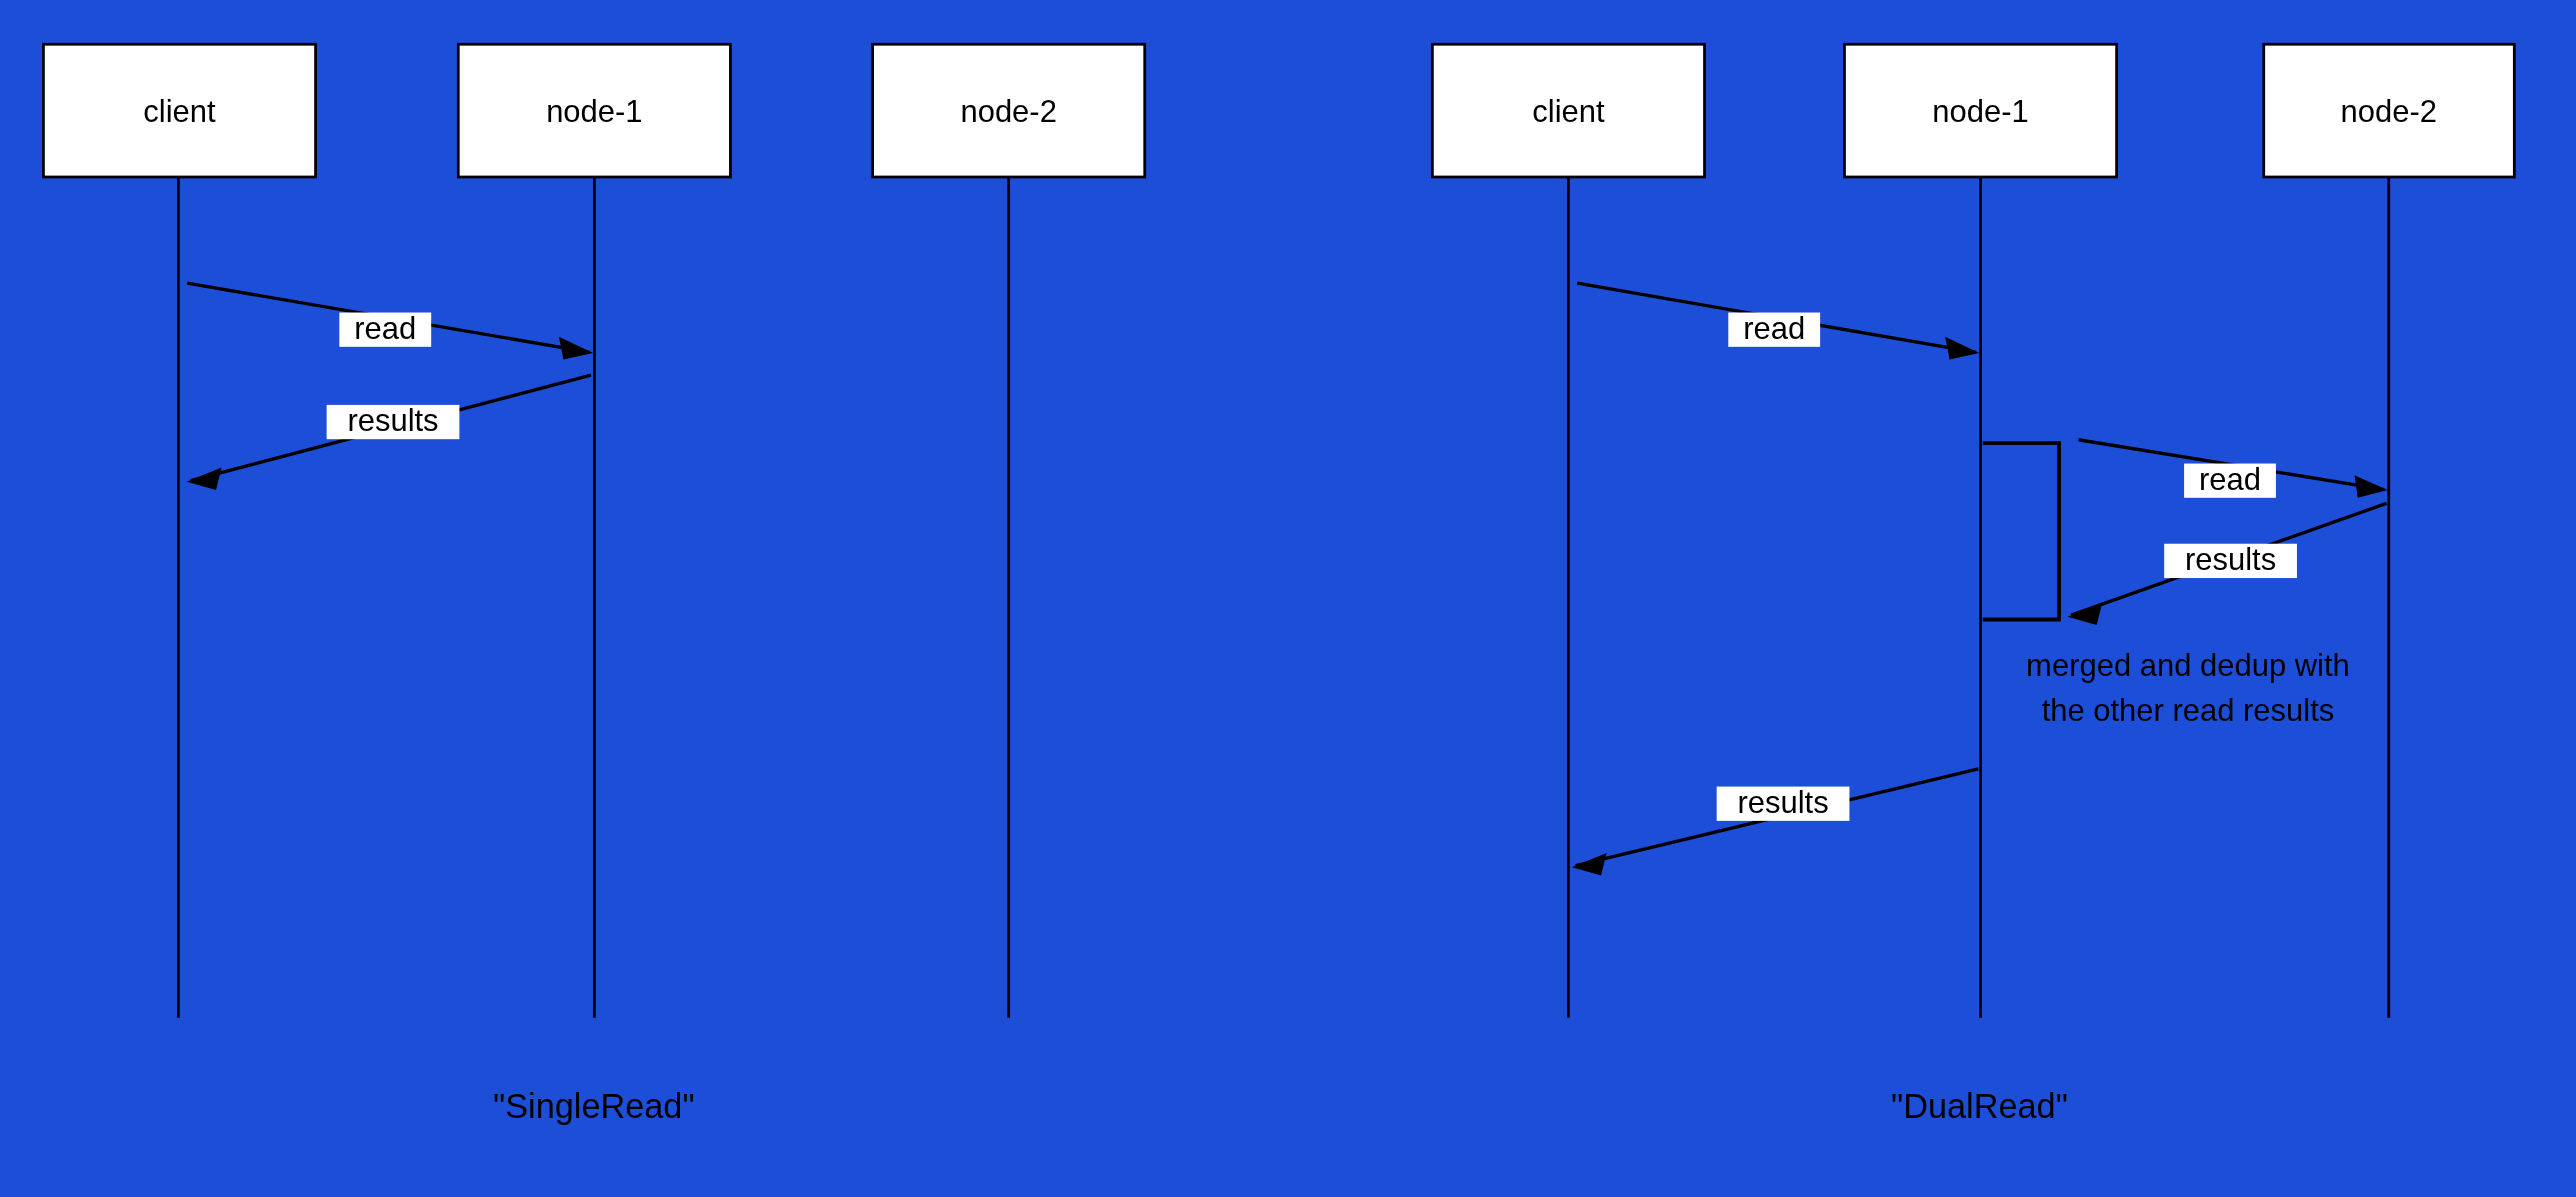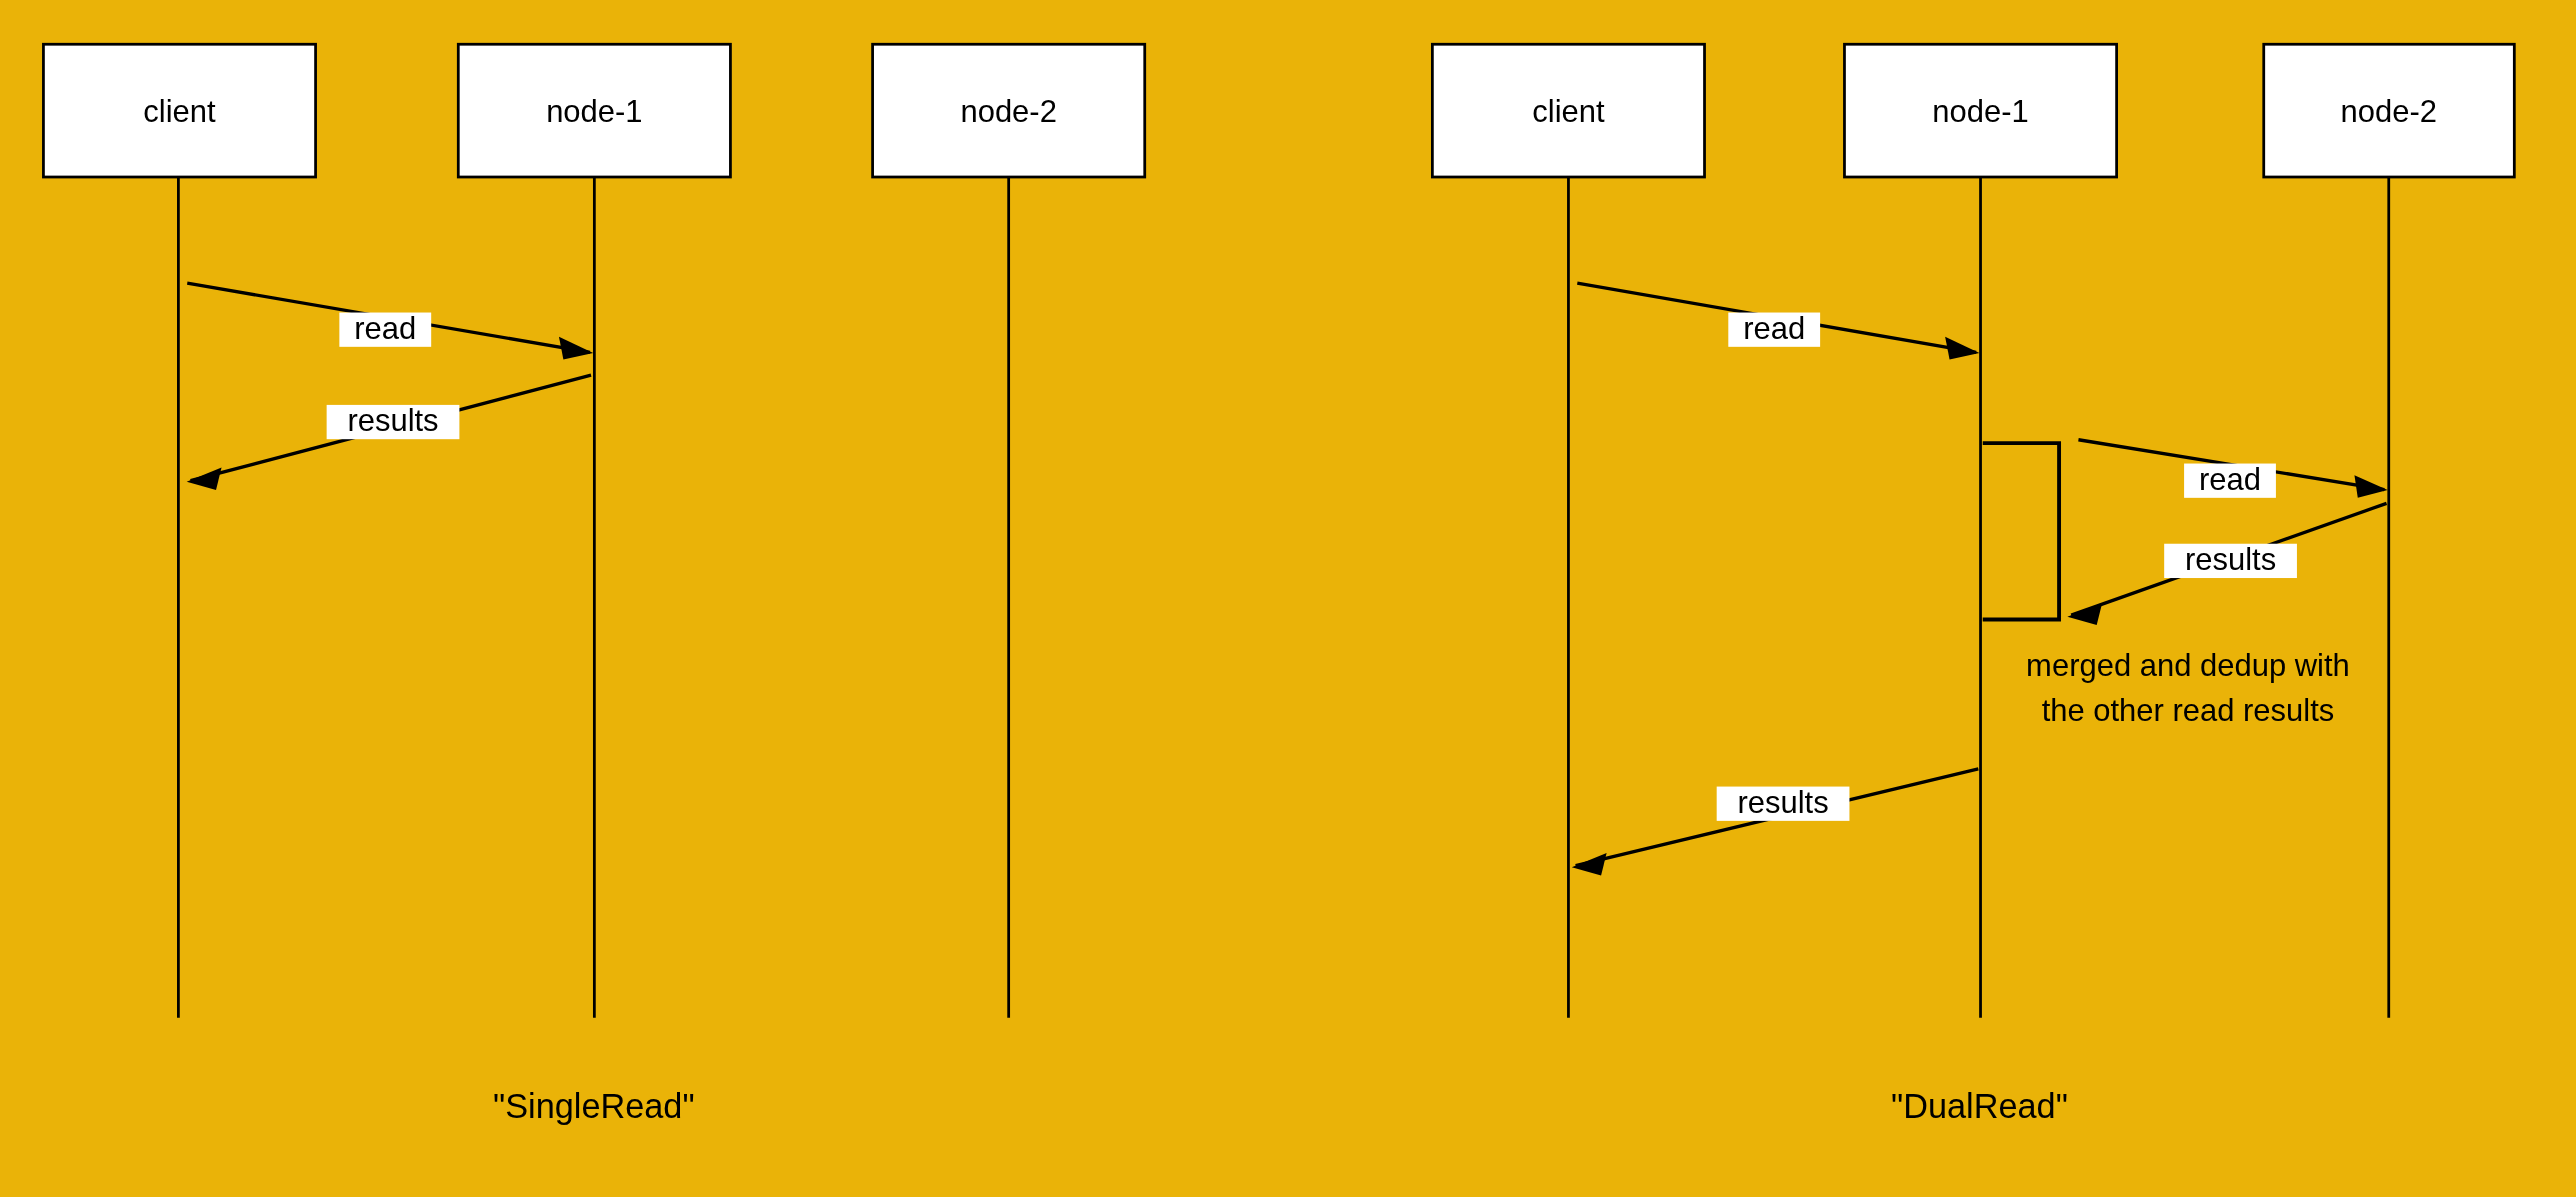--- a/index.html
+++ b/index.html
@@ -12,21 +12,21 @@
     width: 2576px;
     height: 1197px;
     font-family: "Liberation Sans", sans-serif;
     color: #000000;
     overflow: hidden;
   }
   #stage {
     position: relative;
     width: 2576px;
     height: 1197px;
-    background: #eab308;
+    background: #1d4ed8;
   }
   svg.diagram-canvas {
     position: absolute;
     top: 0;
     left: 0;
     width: 2576px;
     height: 1197px;
     display: block;
   }
   .lifebox-rect {

